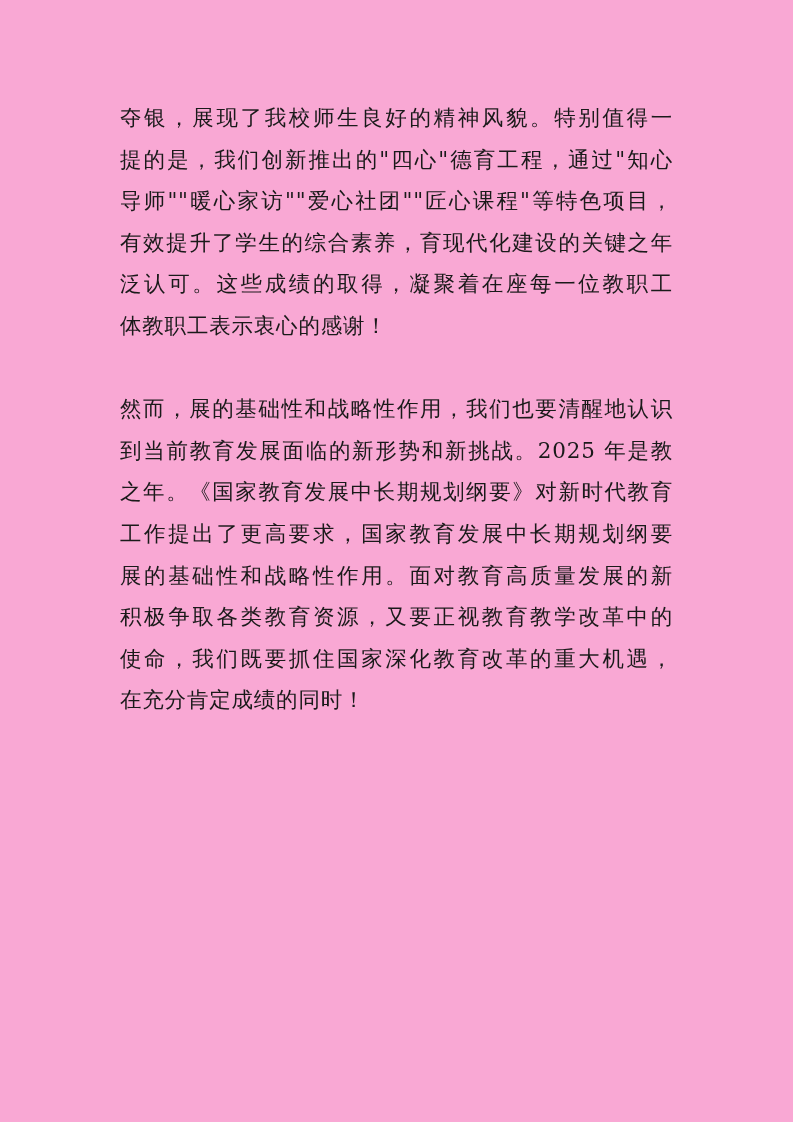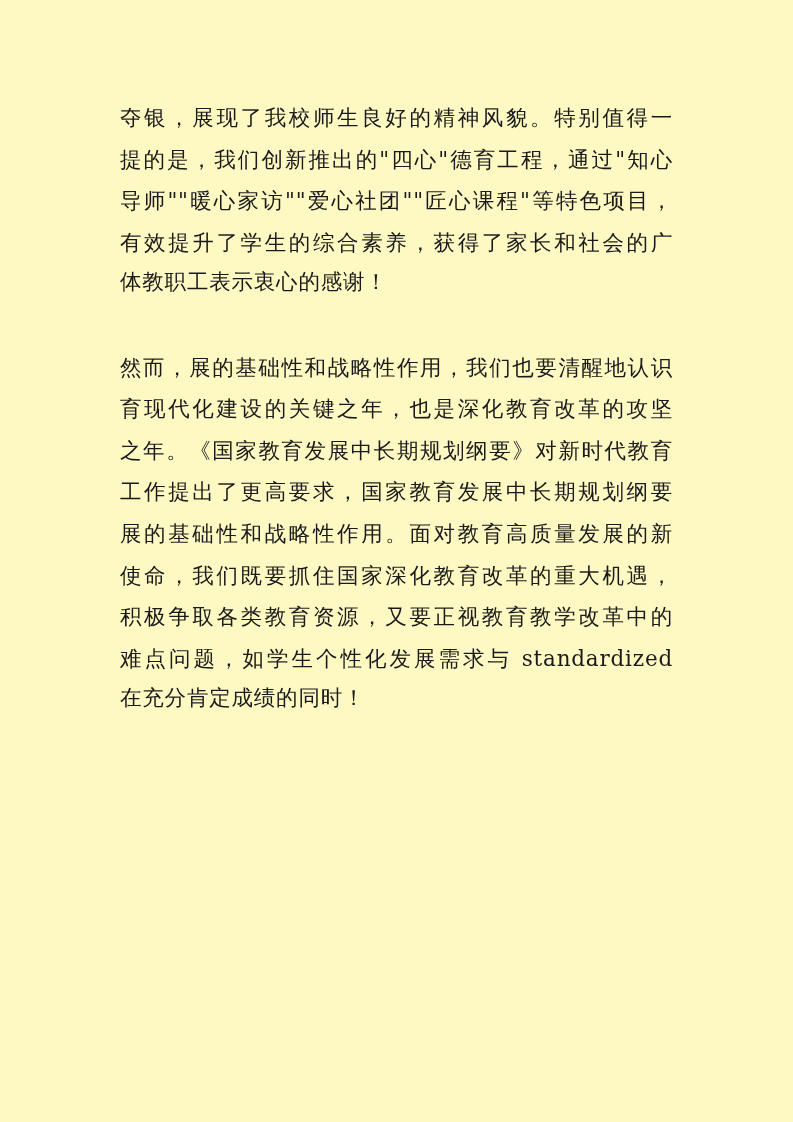--- a/index.html
+++ b/index.html
@@ -12,21 +12,21 @@
       height: 1122px;
       position: relative;
       overflow: hidden;
     }
     .page {
       position: absolute;
       left: 0;
       top: 0;
       width: 793px;
       height: 1122px;
-      background: #fef9c3;
+      background: #f9a8d4;
     }
     .content {
       position: absolute;
       left: 120px;
       top: 97px;
       width: 553px;
       font-family: "DejaVu Serif", "Liberation Serif", serif;
       font-size: 21.5px;
       line-height: 41.6px;
       color: #1a1a1a;
@@ -40,40 +40,39 @@
     }
     .line {
       display: block;
       white-space: nowrap;
       text-align: justify;
       text-align-last: justify;
       height: 41.6px;
     }
     .line.last {
       text-align-last: left;
-      font-family: Liberation Mono, monospace;
     }
   </style>
 </head>
 <body>
 
 <div class="page">
   <div class="content">
     <p class="para">
       <span class="line">夺银，展现了我校师生良好的精神风貌。特别值得一</span>
       <span class="line">提的是，我们创新推出的"四心"德育工程，通过"知心</span>
       <span class="line">导师""暖心家访""爱心社团""匠心课程"等特色项目，</span>
-      <span class="line">有效提升了学生的综合素养，获得了家长和社会的广</span>
+      <span class="line">有效提升了学生的综合素养，育现代化建设的关键之年</span>
+      <span class="line">泛认可。这些成绩的取得，凝聚着在座每一位教职工</span>
       <span class="line last">体教职工表示衷心的感谢！</span>
     </p>
     <p class="para">
       <span class="line">然而，展的基础性和战略性作用，我们也要清醒地认识</span>
-      <span class="line">育现代化建设的关键之年，也是深化教育改革的攻坚</span>
+      <span class="line">到当前教育发展面临的新形势和新挑战。2025 年是教</span>
       <span class="line">之年。《国家教育发展中长期规划纲要》对新时代教育</span>
       <span class="line">工作提出了更高要求，国家教育发展中长期规划纲要</span>
       <span class="line">展的基础性和战略性作用。面对教育高质量发展的新</span>
+      <span class="line">积极争取各类教育资源，又要正视教育教学改革中的</span>
       <span class="line">使命，我们既要抓住国家深化教育改革的重大机遇，</span>
-      <span class="line">积极争取各类教育资源，又要正视教育教学改革中的</span>
-      <span class="line">难点问题，如学生个性化发展需求与 standardized</span>
       <span class="line last">在充分肯定成绩的同时！</span>
     </p>
   </div>
 </div>
 
 </body></html>

